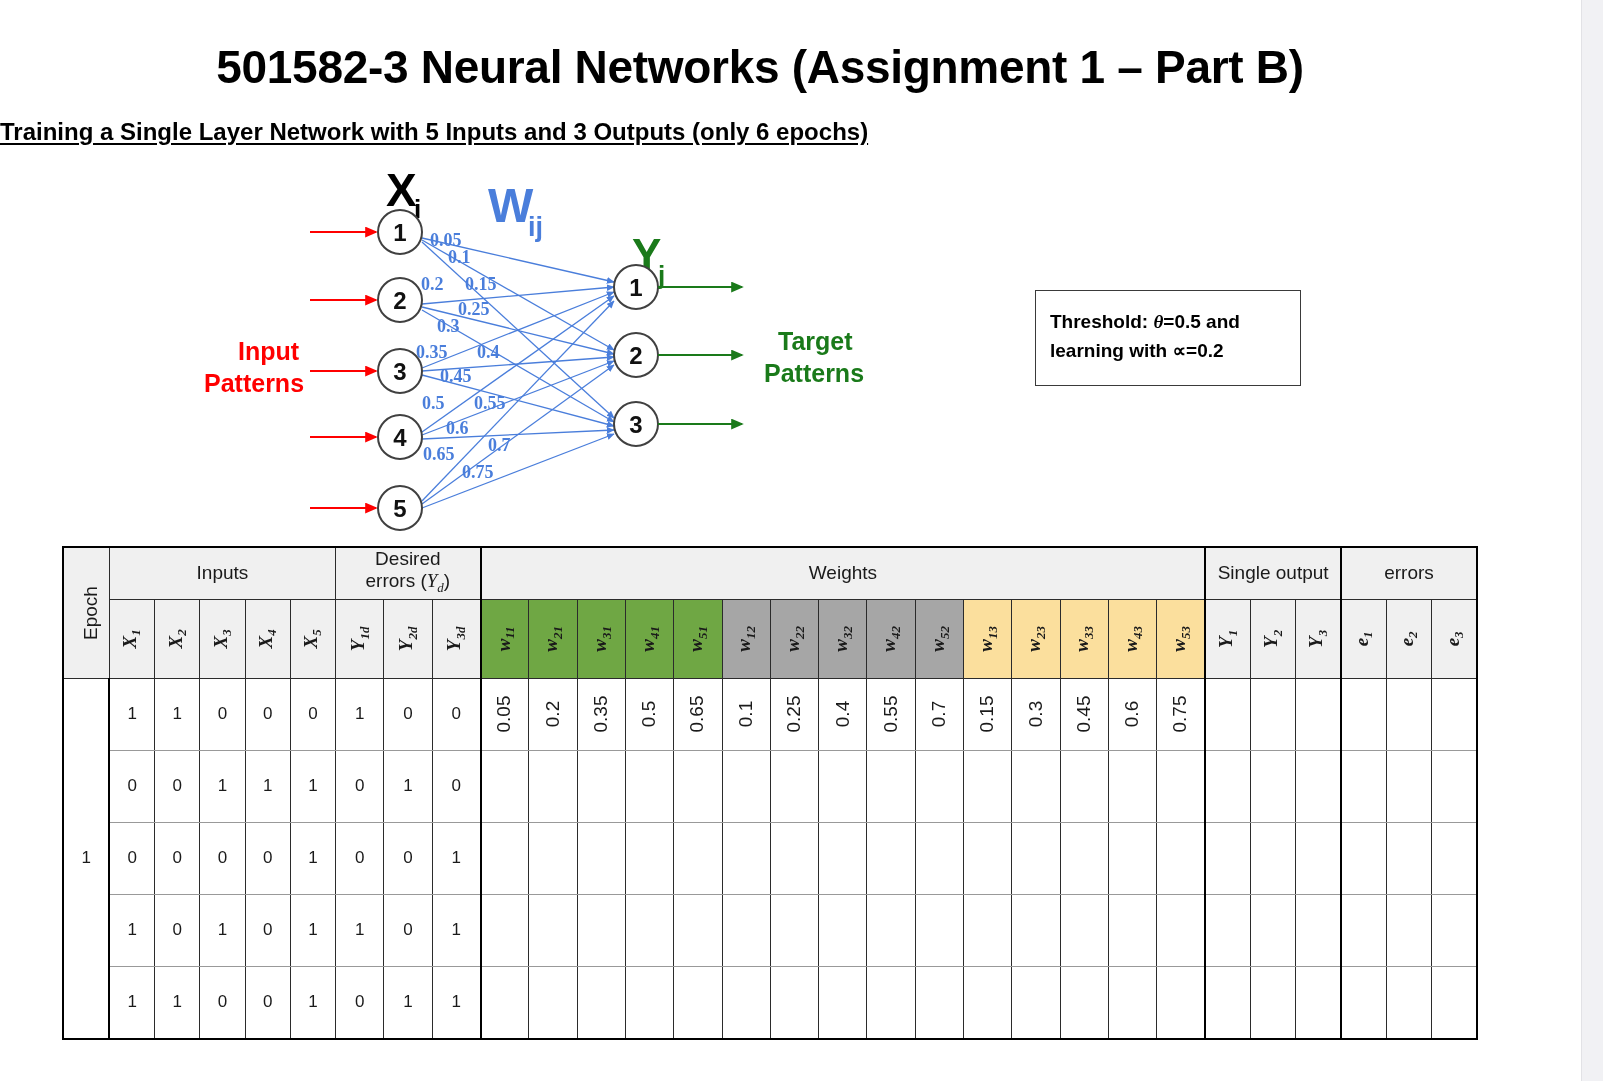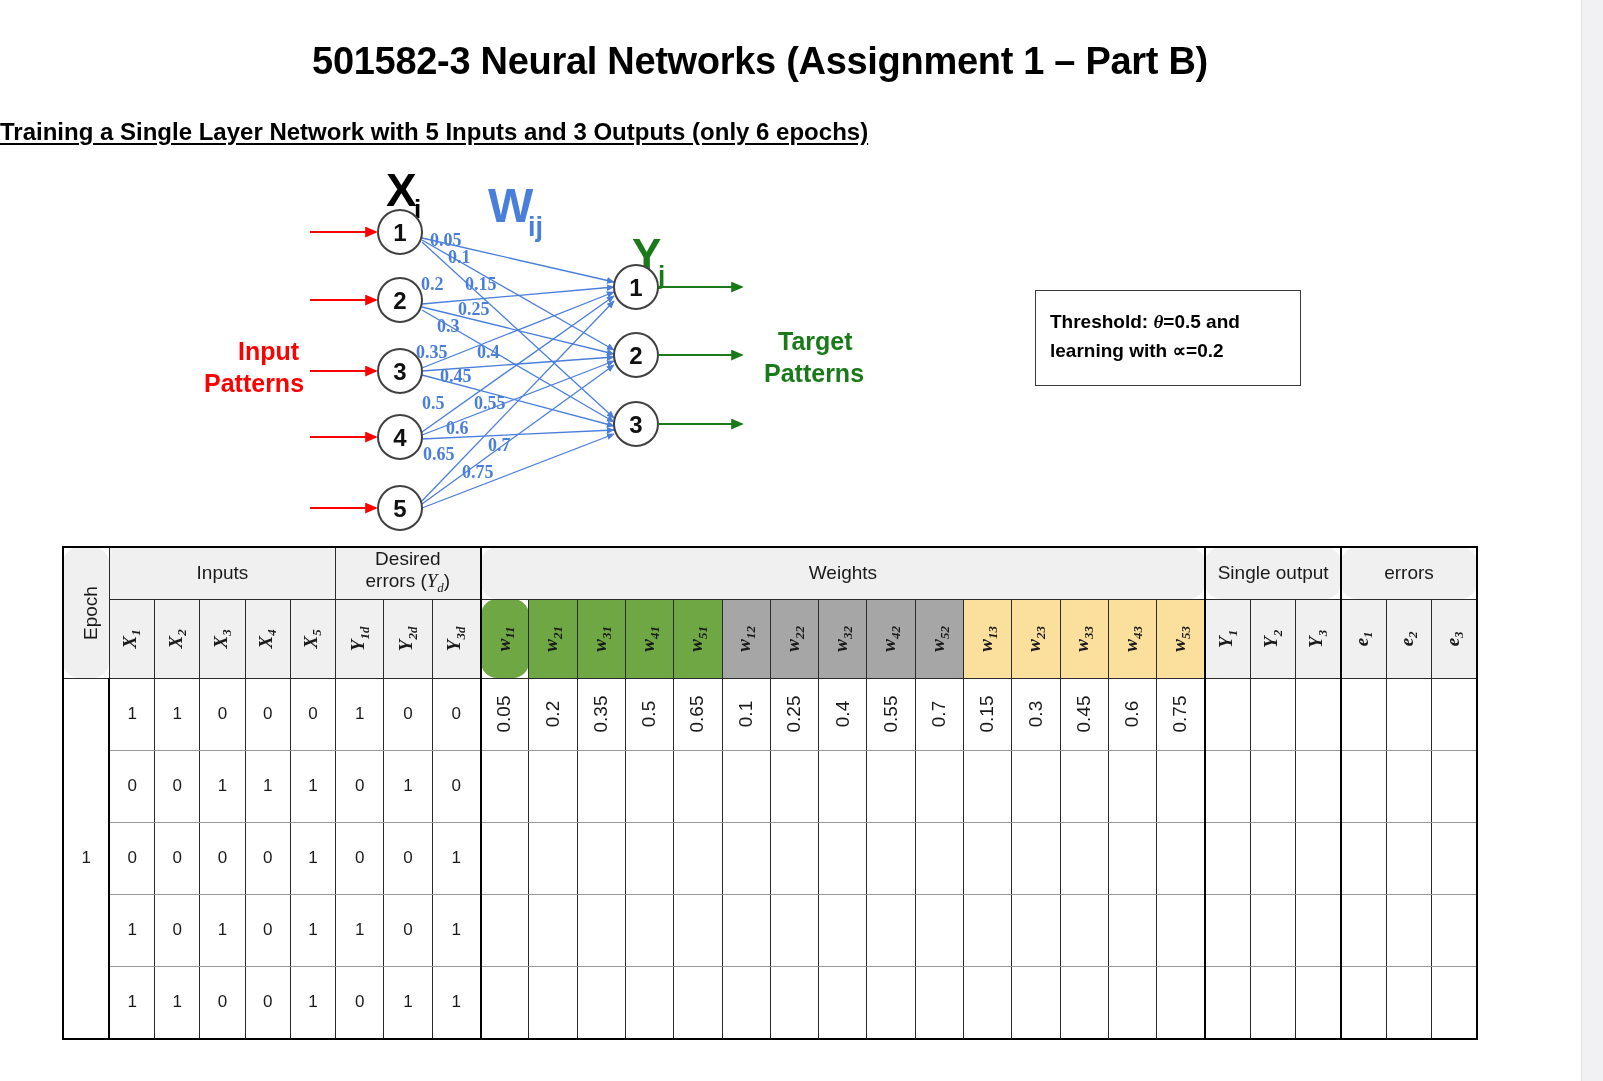--- a/index.html
+++ b/index.html
@@ -28,21 +28,21 @@
     top: 0; left: 0;
     width: 1582px; height: 1081px;
     background: #ffffff;
   }
 
   
   #doc-title {
     position: absolute;
     top: 40px; left: 0; width: 1520px;
     text-align: center;
-    font-size: 38px;
+    font-size: 46px;
     font-weight: bold;
     color: #000000;
     letter-spacing: -0.3px;
     white-space: nowrap;
   }
   #doc-subtitle {
     position: absolute;
     top: 118px; left: 0; width: 1520px;
     font-size: 24px;
     font-weight: bold;
@@ -124,21 +124,21 @@
     width: 46px;
   }
   .cell-w { height: 71px; }
   td.vval {
     font-size: 17px;
   }
   td.vval .vtxt { font-size: 19px; color:#1a1a1a; }
   .hdr-green { background: #6fa744 !important; }
   .hdr-gray  { background: #a6a6a6 !important; }
   .hdr-yellow{ background: #fbdf9d !important; }
-  .thick-l { border-left: 2.5px solid #000 !important; border-radius: 16px; }
+  .thick-l { border-left: 2.5px solid #000 !important; }
   .thick-r { border-right: 2.5px solid #000 !important; }
   .thick-t { border-top: 2.5px solid #000 !important; }
   .thick-b { border-bottom: 2.5px solid #000 !important; }
   .lite-b { border-bottom: 1px solid #999 !important; }
   td.epoch-cell {
     font-size: 20px;
     font-weight: normal;
     border-right: 2.5px solid #000 !important;
     border-left: 2.5px solid #000 !important;
   }

